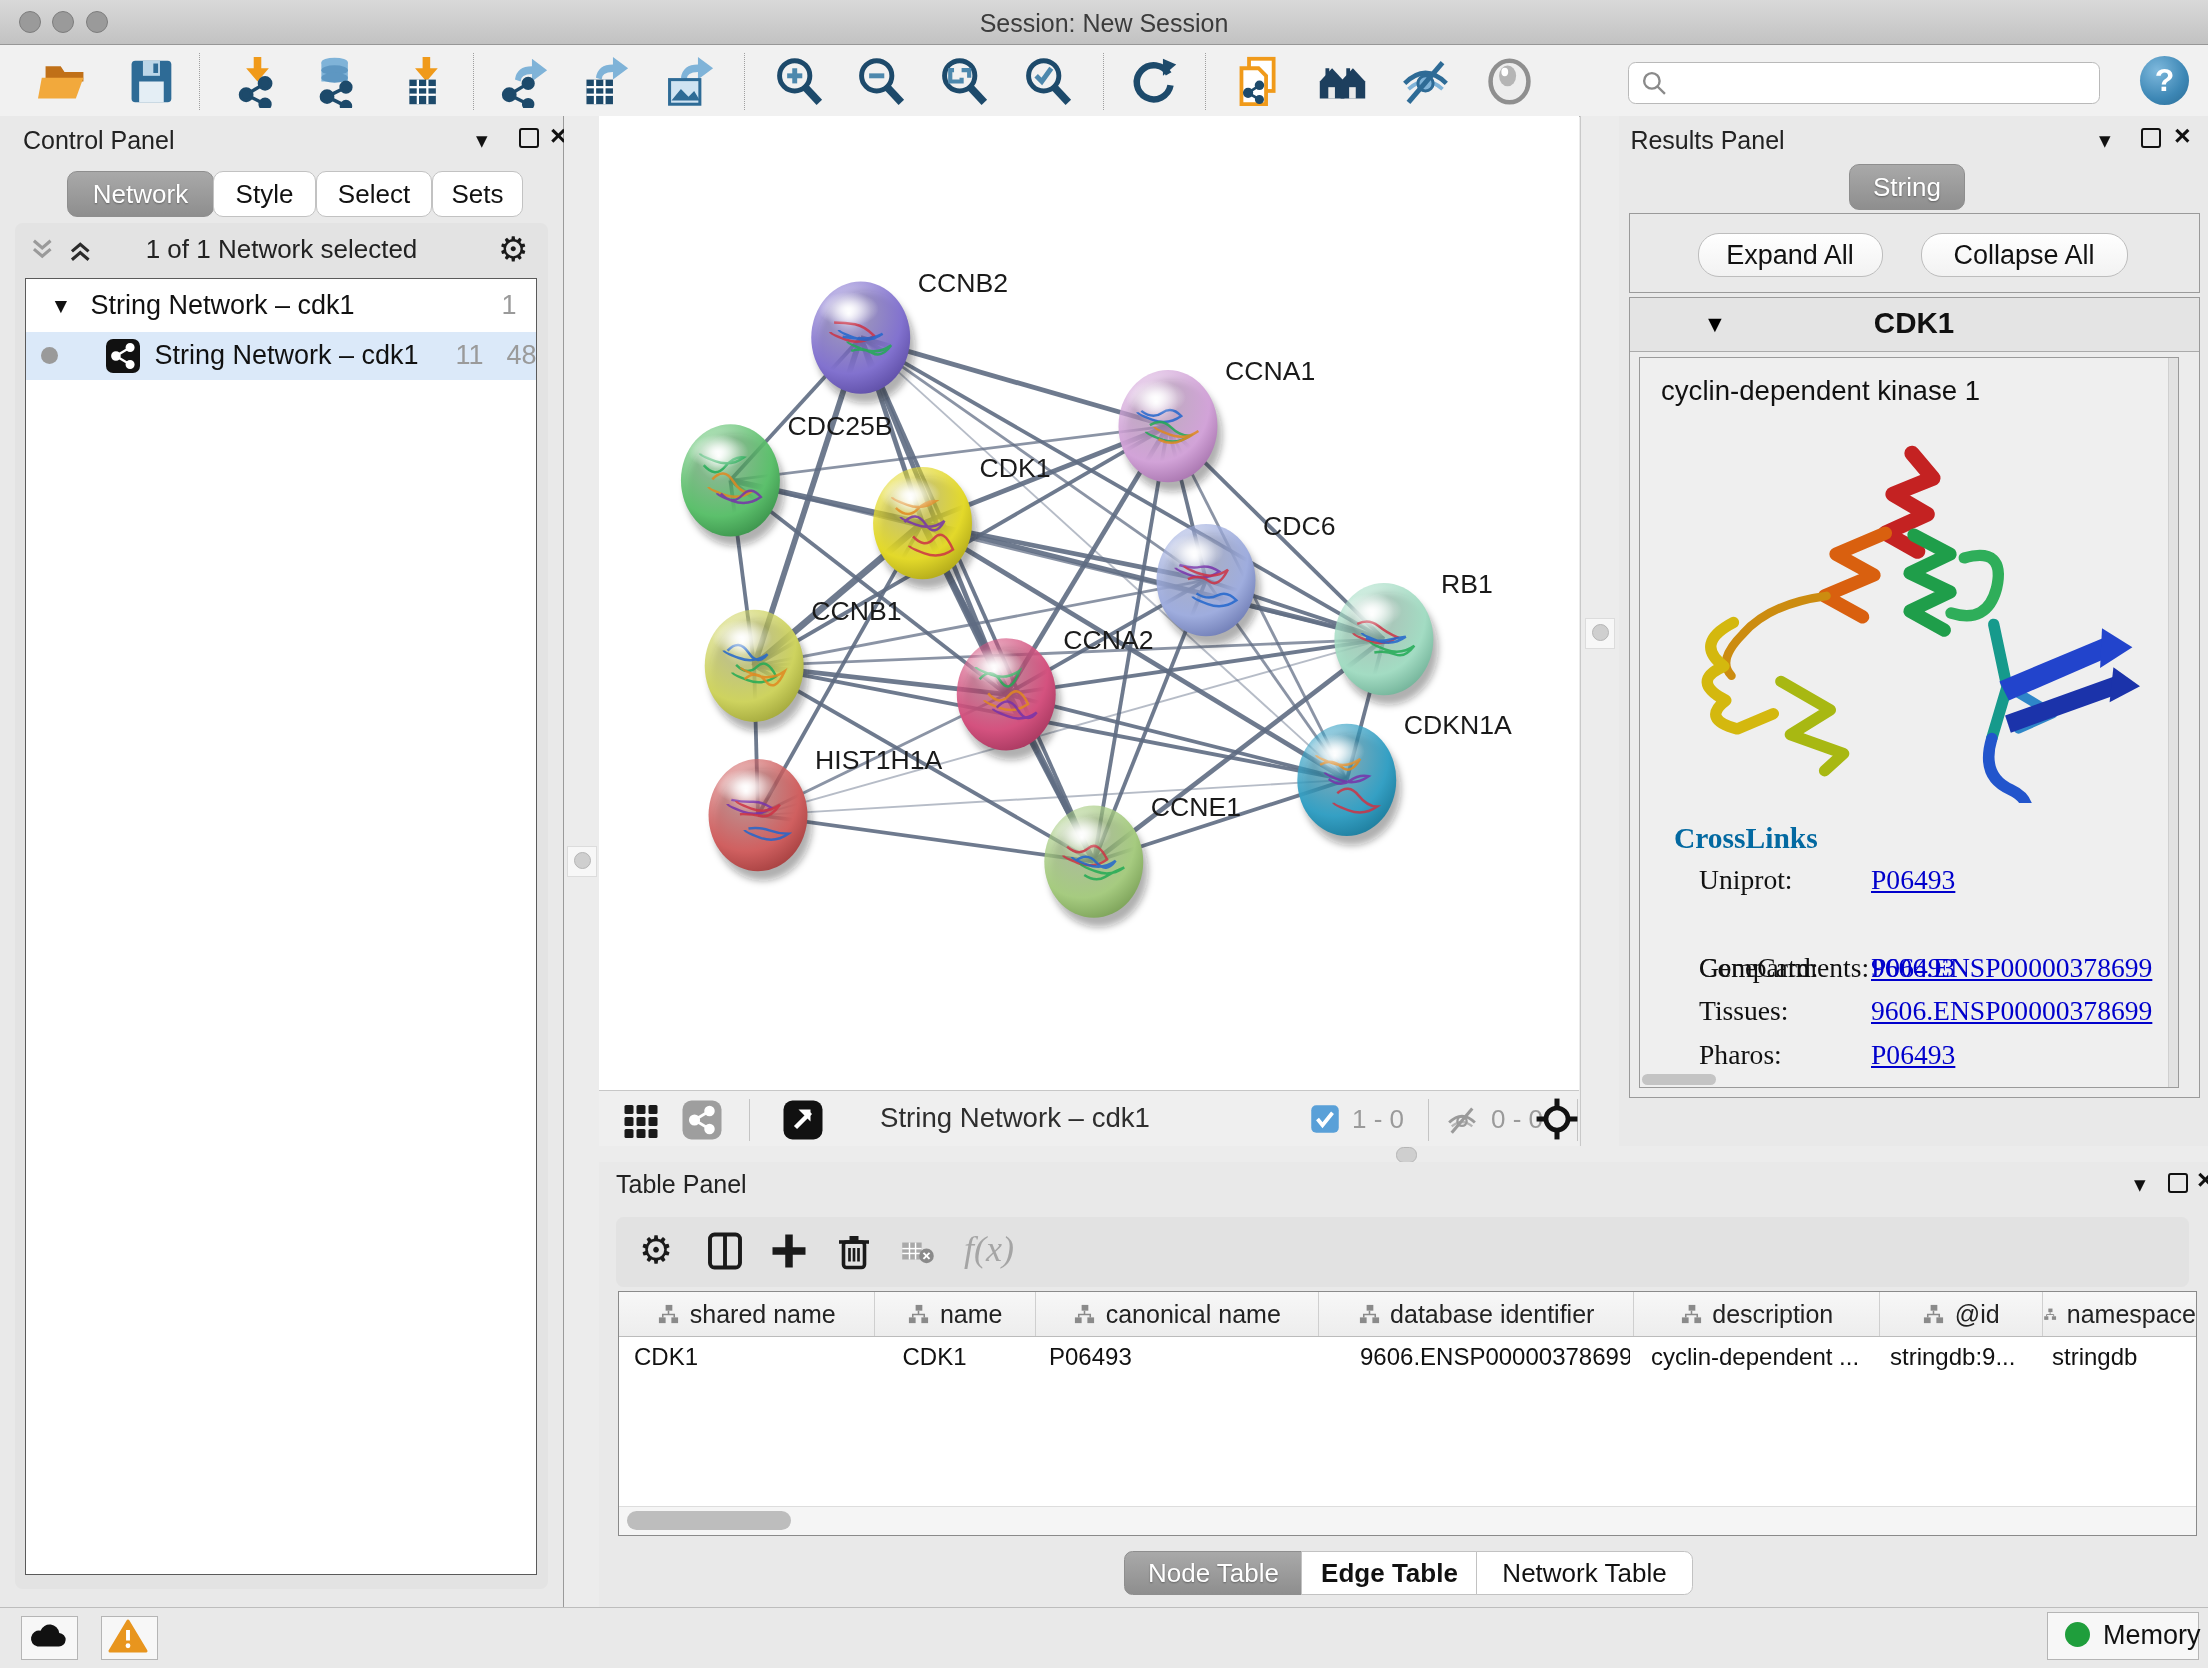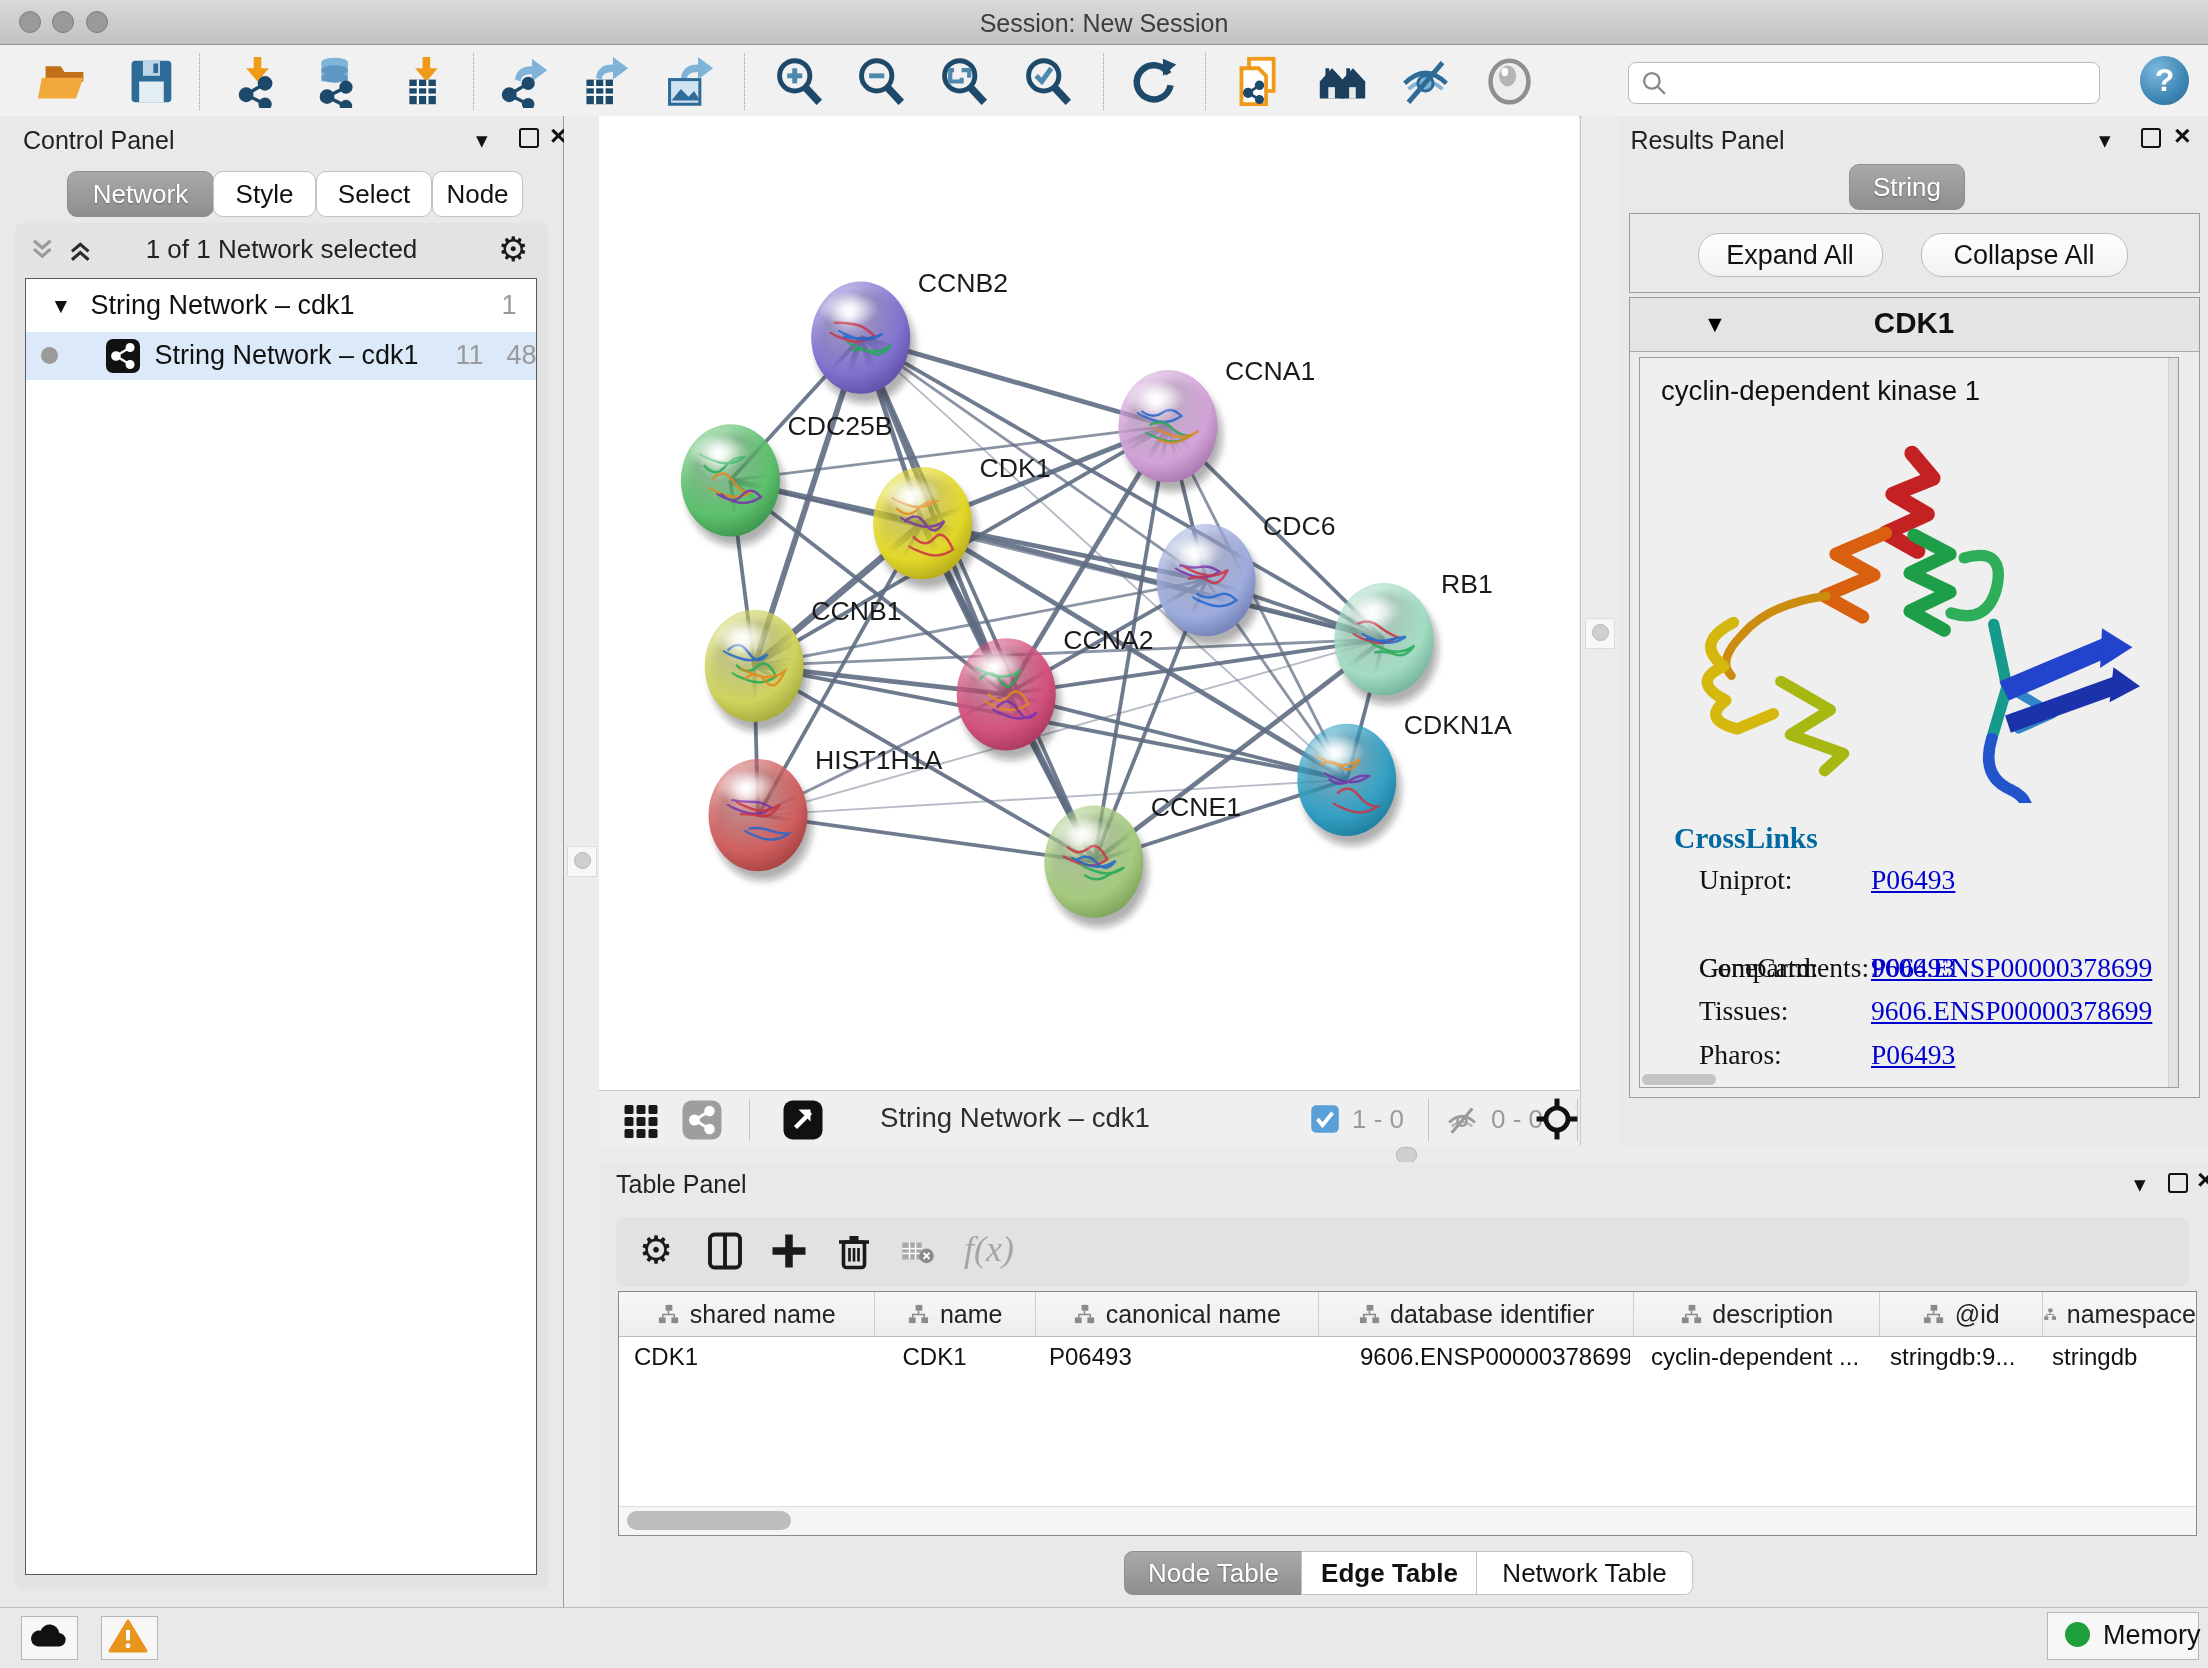--- a/index.html
+++ b/index.html
@@ -263,21 +263,21 @@
 
   <div class="abs cpanel">
     <div class="abs panelhead-title" style="left:23px;top:9.5px;">Control Panel</div>
     <div class="abs ph-ico" style="left:476px;top:13.3px;">▾</div>
     <div class="abs sq" style="left:519px;top:12.4px;"></div>
     <div class="abs xx" style="left:550px;top:8.6px;">×</div>
 
     <div class="abs tab sel" style="left:67px;top:55px;width:145px;">Network</div>
     <div class="abs tab" style="left:213px;top:55px;width:101px;">Style</div>
     <div class="abs tab" style="left:316px;top:55px;width:114px;">Select</div>
-    <div class="abs tab" style="left:432px;top:55px;width:89px;">Node</div>
+    <div class="abs tab" style="left:432px;top:55px;width:89px;">Sets</div>
 
     <div class="abs subpanel">
       <svg class="abs" style="left:13.3px;top:13.3px;" width="28.5" height="28.5" viewBox="0 0 24 24">
         <g fill="none" stroke="#9a9a9a" stroke-width="2.6">
           <polyline points="5,4 12,10 19,4"></polyline>
             <polyline points="5,11 12,17 19,11"></polyline>
         </g>
       </svg>
       <svg class="abs" style="left:51px;top:13.3px;" width="28.5" height="28.5" viewBox="0 0 24 24">
         <g fill="none" stroke="#2b2b2b" stroke-width="2.6">

